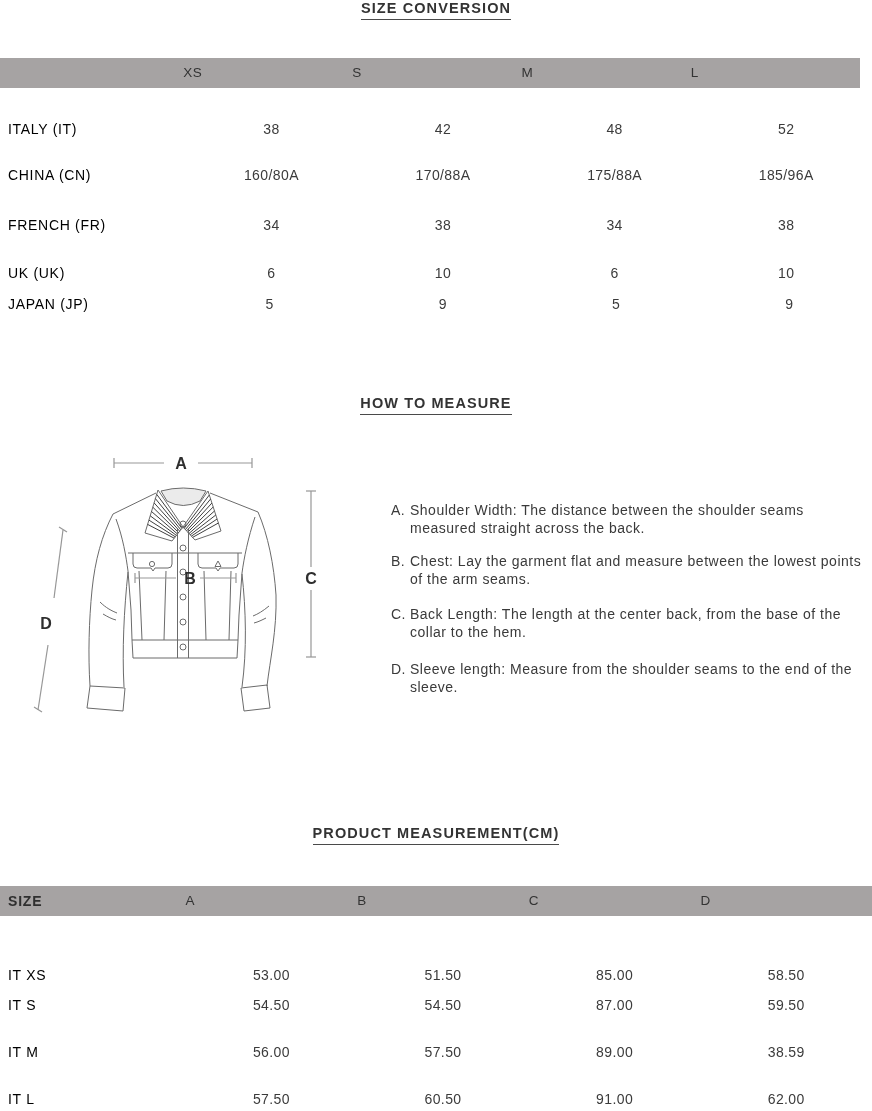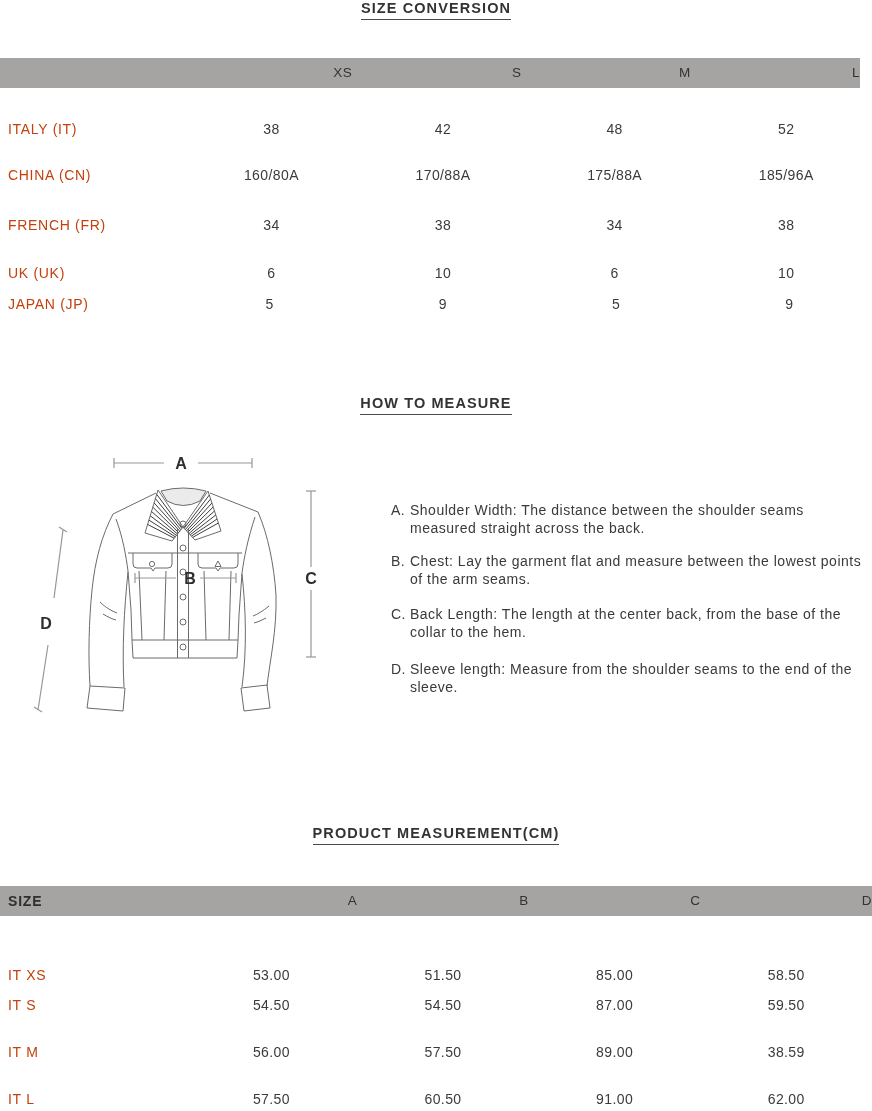--- a/index.html
+++ b/index.html
@@ -13,25 +13,25 @@
   #title-conversion{top:0px;}
   #title-measure{top:395px;}
   #title-product{top:825px;}
 
   
   .bar{position:absolute;height:30px;background:#a6a3a3;display:flex;overflow:hidden;
        font-size:13.5px;color:#333;line-height:30px;}
   #t1-header{top:58px;left:0;width:860px;}
   #t2-header{top:886px;left:0;width:872px;}
   .bar .spacer{width:186px;box-sizing:border-box;padding-left:8px;letter-spacing:0.8px;font-size:14px;color:#2f2f2f;font-weight:bold;}
-  .bar .col{width:172px;text-align:right;letter-spacing:0.5px;}
+  .bar .col{width:172px;text-align:left;letter-spacing:0.5px;}
 
   
   .row{position:absolute;left:0;width:872px;display:flex;height:18px;line-height:18px;font-size:14px;}
-  .row .label{width:186px;box-sizing:border-box;padding-left:8px;letter-spacing:0.7px;color:#c2410c;}
+  .row .label{width:186px;box-sizing:border-box;padding-left:8px;letter-spacing:0.7px;color:#000000;}
   .row .val{width:172px;text-align:center;letter-spacing:0.4px;color:#3b3b3b;}
   #t1-rows .row:nth-child(1){top:120px;}
   #t1-rows .row:nth-child(2){top:166px;}
   #t1-rows .row:nth-child(3){top:216px;}
   #t1-rows .row:nth-child(4){top:264px;}
   #t1-rows .row:nth-child(5){top:295px;gap:8px;}
   #t2-rows .row:nth-child(1){top:946px;margin-top:20px;}
   #t2-rows .row:nth-child(2){top:996px;}
   #t2-rows .row:nth-child(3){top:1043px;}
   #t2-rows .row:nth-child(4){top:1090px;}

